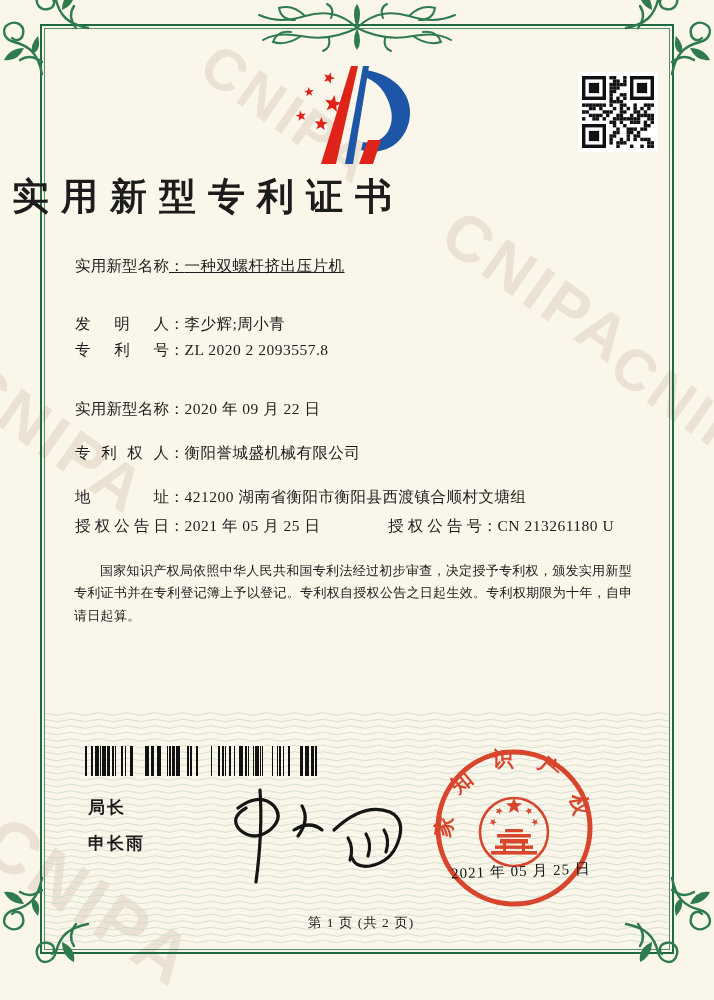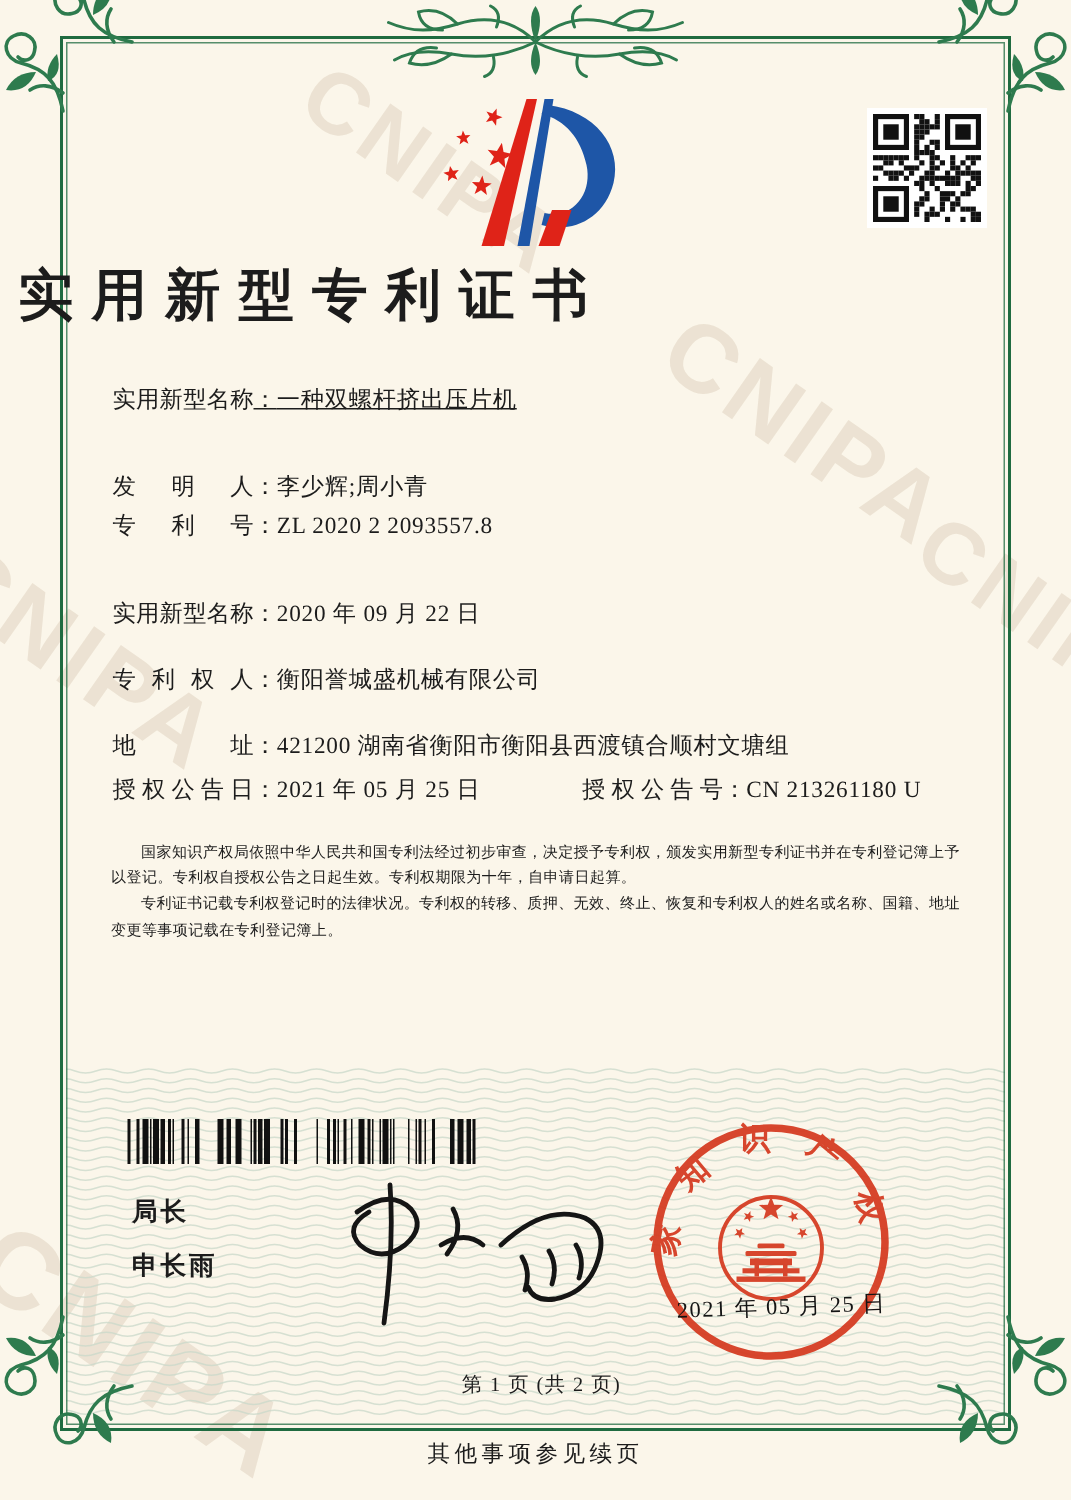--- a/index.html
+++ b/index.html
@@ -33,21 +33,21 @@
   .qr{position:absolute;left:578px;top:72px;width:80px;height:80px;background:#fff;padding:4px;box-sizing:border-box;}
   .title{position:absolute;left:0;top:172px;width:714px;text-align:left;
     font-size:37px;font-weight:700;letter-spacing:12px;text-indent:12px;}
   
   .fields{position:absolute;left:75px;top:256px;width:566px;font-size:15.5px;}
   .frow{position:absolute;left:0;white-space:nowrap;}
   .lbl{display:inline-block;width:94px;text-align:justify;text-align-last:justify;vertical-align:bottom;}
   .val{letter-spacing:.5px;}
   .grant-right{position:absolute;left:313px;top:0;white-space:nowrap;}
   
-  .body-text{position:absolute;left:74px;top:560px;width:568px;font-size:10px;line-height:1.72;}
+  .body-text{position:absolute;left:74px;top:560px;width:568px;font-size:13px;line-height:1.72;}
   .body-text p{margin:0;text-indent:2em;letter-spacing:.3px;}
   
   .wave-band{position:absolute;left:44px;top:710px;width:626px;height:238px;overflow:hidden;}
   
   .barcode{position:absolute;left:82px;top:746px;width:250px;height:30px;}
   .signer{position:absolute;left:88px;top:796px;font-family:"Liberation Sans","DejaVu Sans",sans-serif;
     font-weight:600;font-size:17px;letter-spacing:2px;}
   .signer div{margin-bottom:13px;}
   .autograph{position:absolute;left:198px;top:778px;width:215px;height:110px;color:#151515;}
   .seal{position:absolute;left:424px;top:738px;width:180px;height:180px;color:var(--seal-red,#d5391f);opacity:.93;}
@@ -320,21 +320,20 @@
     <div class="frow" style="top:260px;">
       <span class="lbl">授权公告日</span><span>：</span><span class="val">2021 年 05 月 25 日</span>
       <span class="grant-right">
         <span class="lbl">授权公告号</span><span>：</span><span class="val">CN 213261180 U</span>
       </span>
     </div>
   </div>
 
   <div class="body-text">
     <p>国家知识产权局依照中华人民共和国专利法经过初步审查，决定授予专利权，颁发实用新型专利证书并在专利登记簿上予以登记。专利权自授权公告之日起生效。专利权期限为十年，自申请日起算。</p>
-    <p>专利证书记载专利权登记时的法律状况。专利权的转移、质押、无效、终止、恢复和专利权人的姓名或名称、国籍、地址变更等事项记载在专利登记簿上。</p>
   </div>
 
   <svg class="barcode" id="barcode" viewBox="0 0 250 30" preserveAspectRatio="none">
       <rect x="3" y="0" width="2" height="30" fill="#111"></rect>
       <rect x="9" y="0" width="2" height="30" fill="#111"></rect>
       <rect x="13" y="0" width="4" height="30" fill="#111"></rect>
       <rect x="18" y="0" width="1" height="30" fill="#111"></rect>
       <rect x="20" y="0" width="4" height="30" fill="#111"></rect>
       <rect x="25" y="0" width="3" height="30" fill="#111"></rect>
       <rect x="30" y="0" width="2" height="30" fill="#111"></rect>
@@ -411,21 +410,20 @@
       <rect x="-14" y="11" width="28" height="4.5"></rect>
       <rect x="-19" y="17.5" width="38" height="3.4"></rect>
       <rect x="-23" y="23" width="46" height="3.6"></rect>
       <rect x="-11" y="11" width="3" height="12"></rect>
       <rect x="8" y="11" width="3" height="12"></rect>
     </g>
   </svg>
   <div class="seal-date">2021 年 05 月 25 日</div>
 
   <div class="page-info">第 1 页 (共 2 页)</div>
-  <div class="continuation">其他事项参见续页</div>
 
   <svg width="0" height="0" style="position:absolute" aria-hidden="true">
     <defs>
       <g id="cflr">
         <g fill="none" stroke="currentColor" stroke-width="2.4" stroke-linecap="round">
           <path d="M44 90 C40 70 32 62 16 58 C5 55 3 44 11 40 C19 36 27 42 25 50 C24 56 18 58 14 54"></path>
           <path d="M90 44 C70 40 62 32 58 16 C55 5 44 3 40 11 C36 19 42 27 50 25 C56 24 58 18 54 14"></path>
           <path d="M44 78 C36 72 28 72 22 76"></path>
           <path d="M78 44 C72 36 72 28 76 22"></path>
         </g>

